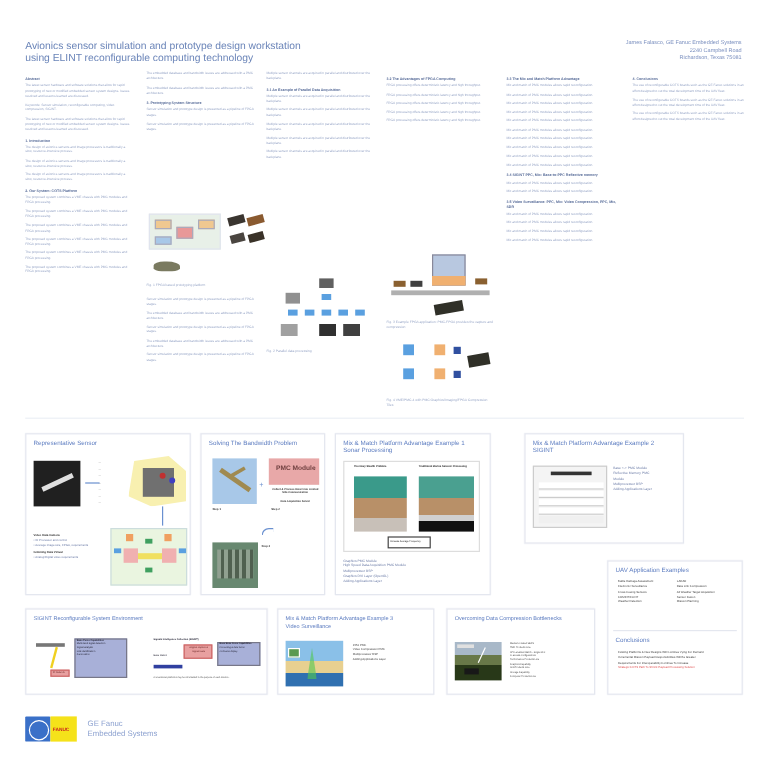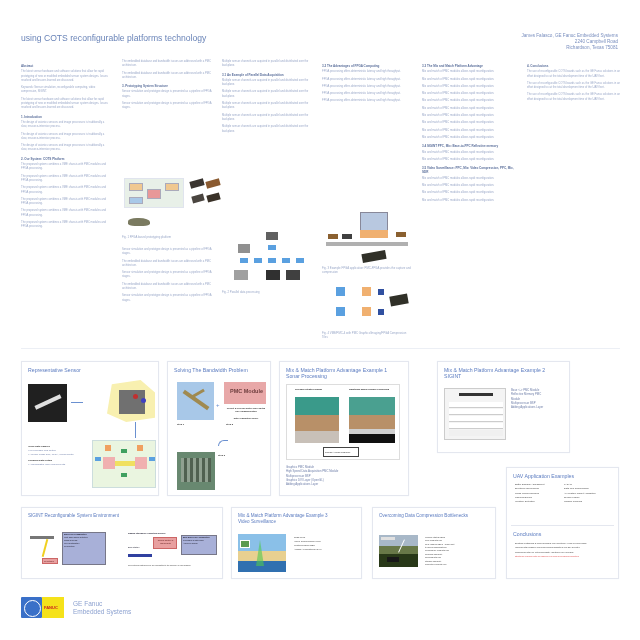--- a/index.html
+++ b/index.html
@@ -35,21 +35,22 @@
   .logo .ge { position: absolute; left: 0; top: 0; width: 21px; height: 21px; background: #3a70c8; border-radius: 1px; }
   .logo .ge::after { content: ""; position: absolute; left: 3px; top: 3px; width: 15px; height: 15px; border: 1.5px solid #fff; border-radius: 50%; }
   .logo .fanuc { position: absolute; left: 21px; top: 0; width: 22px; height: 21px; background: #f5e21a; }
   .logo .fanuc span { position: absolute; left: 2px; top: 8px; font-size: 4px; color: #c82020; font-weight: bold; }
   .brand { position: absolute; left: 73px; top: 600px; font-size: 6.5px; line-height: 8px; color: #8da2d0; }
 </style>
 </head>
 <body>
 
 <div class="title">
-  <div>using COTS reconfigurable platforms technology</div>
+  <div>Avionics sensor simulation and prototype design workstation</div>
+  <div>using ELINT reconfigurable computing technology</div>
 </div>
 <div class="author">
   <div>James Falasco, GE Fanuc Embedded Systems</div>
   <div>2240 Campbell Road</div>
   <div>Richardson, Texas 75081</div>
 </div>
 
 <div class="col c1">
   <h4>Abstract</h4>
   <p>The latest sensor hardware and software solutions that allow for rapid prototyping of new or modified embedded sensor system designs. Issues resolved and lessons learned are discussed.</p>

